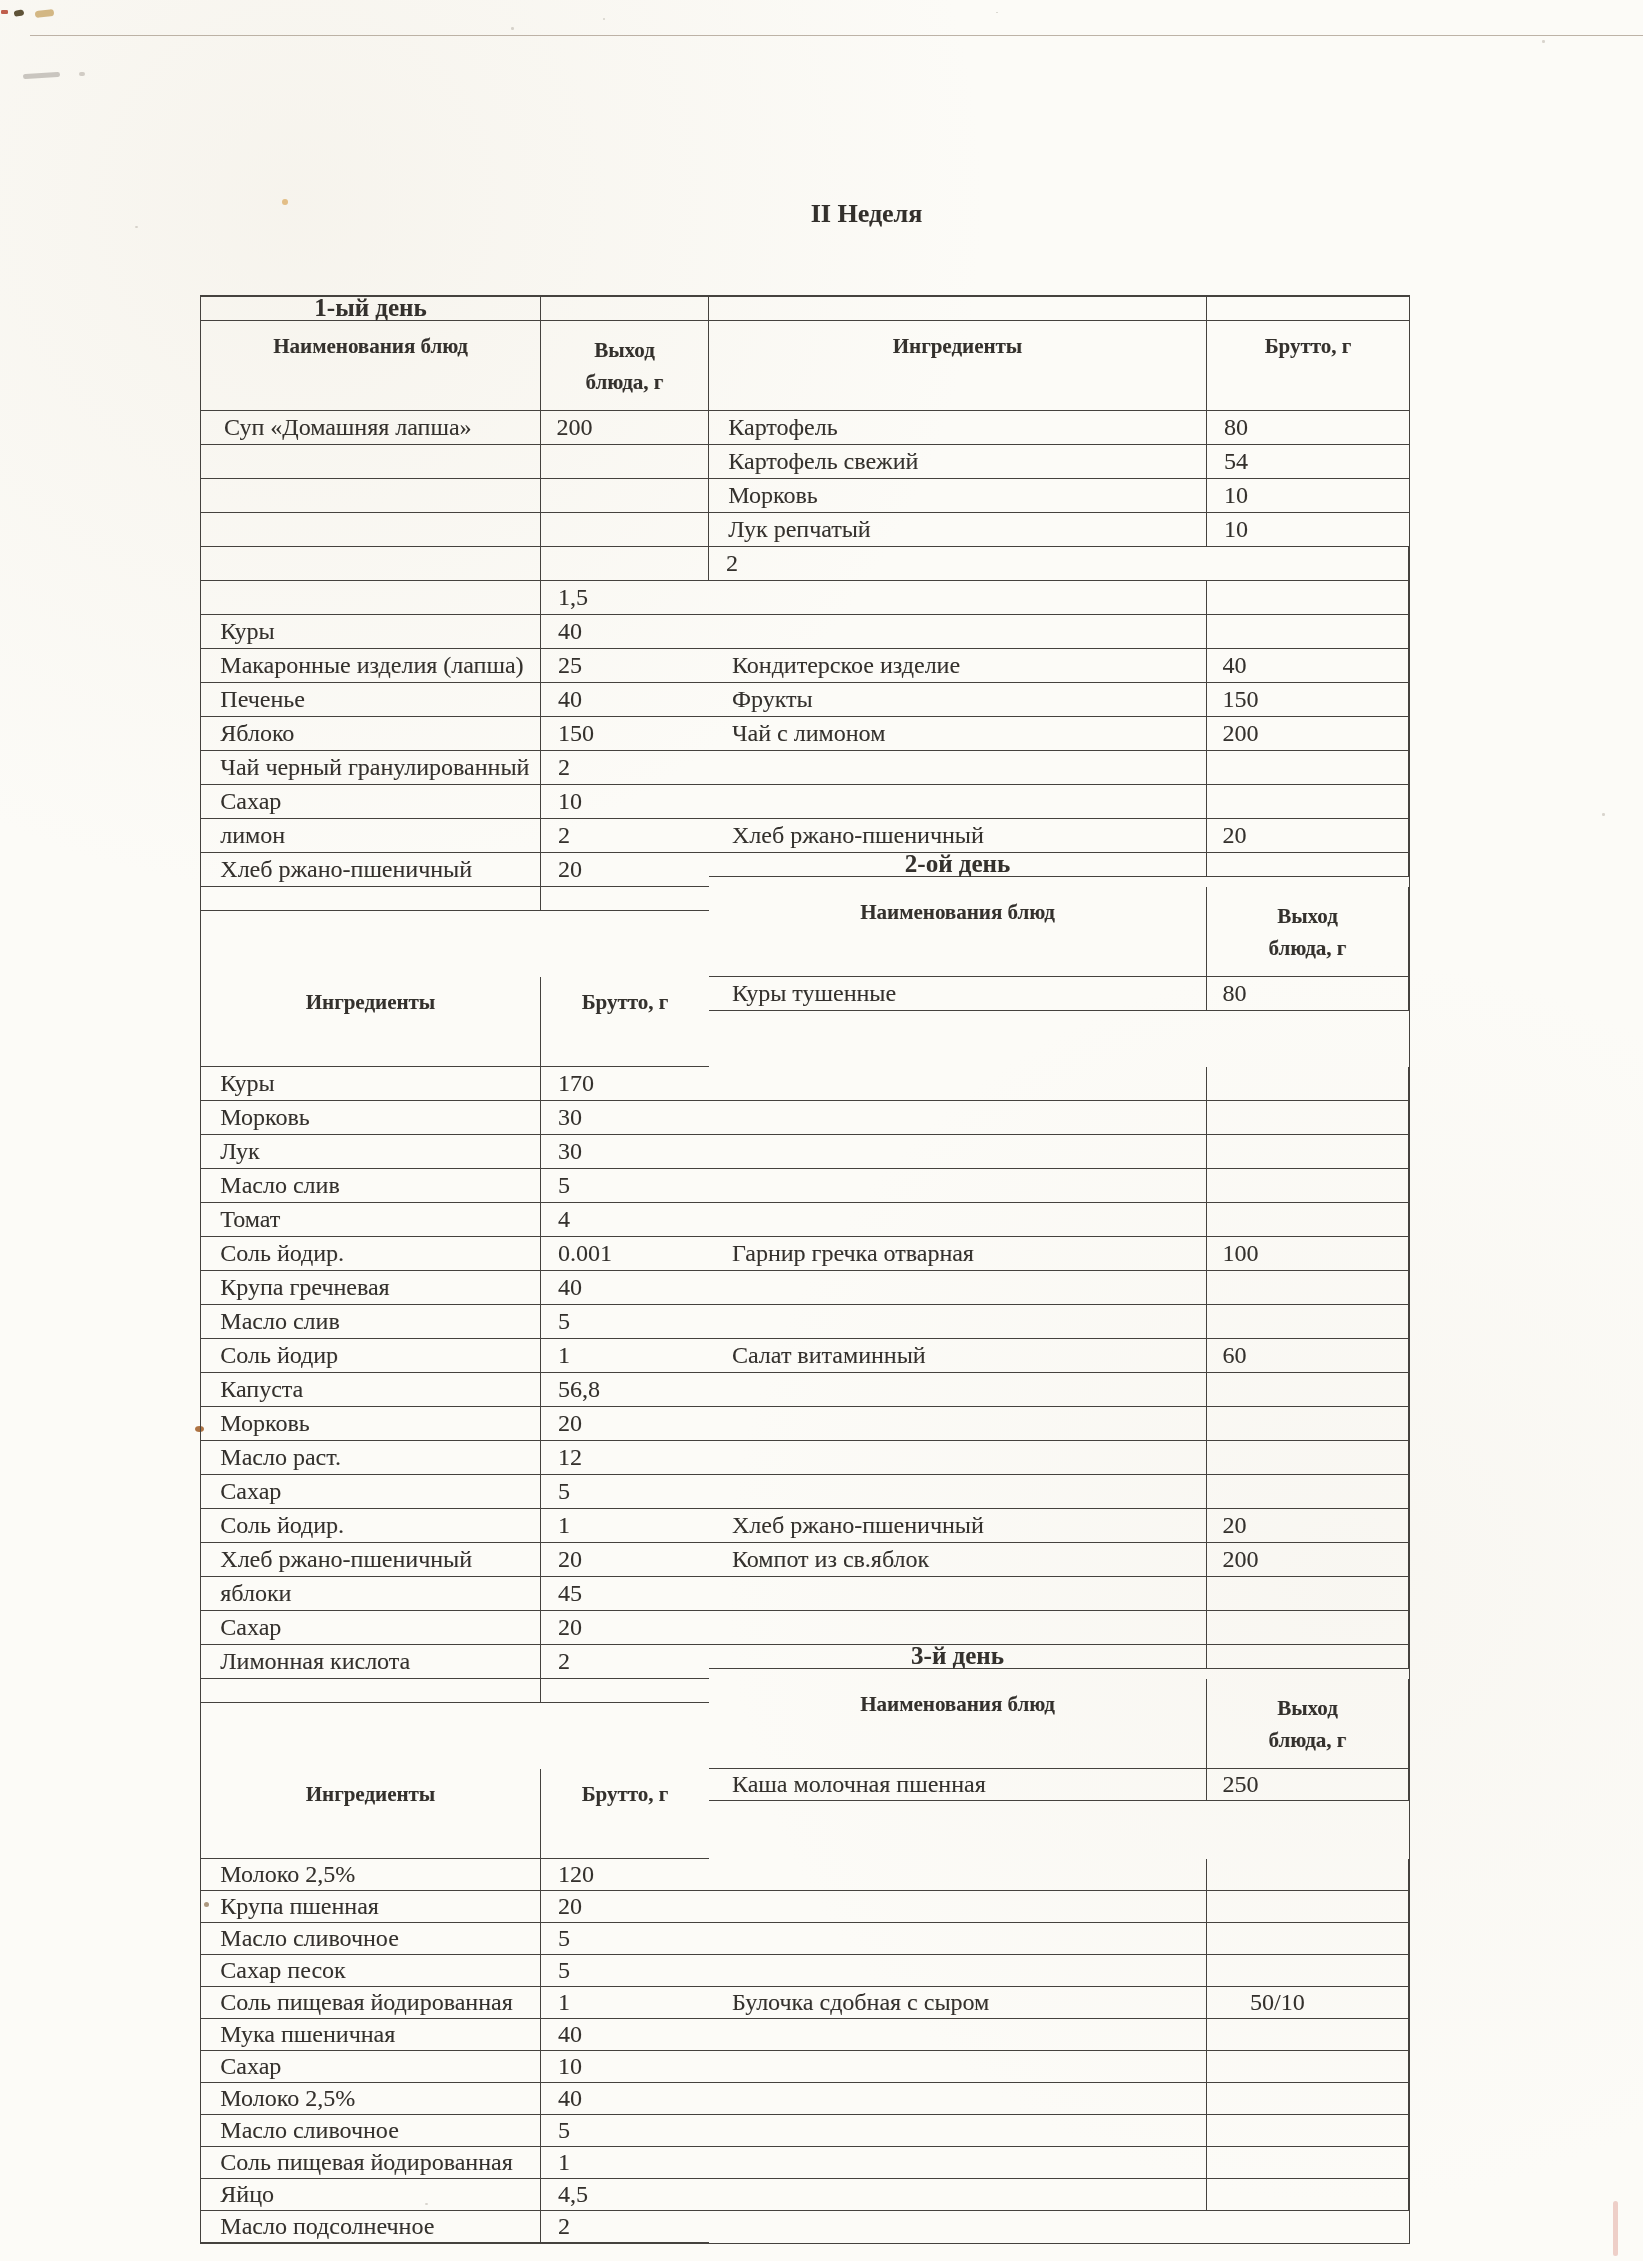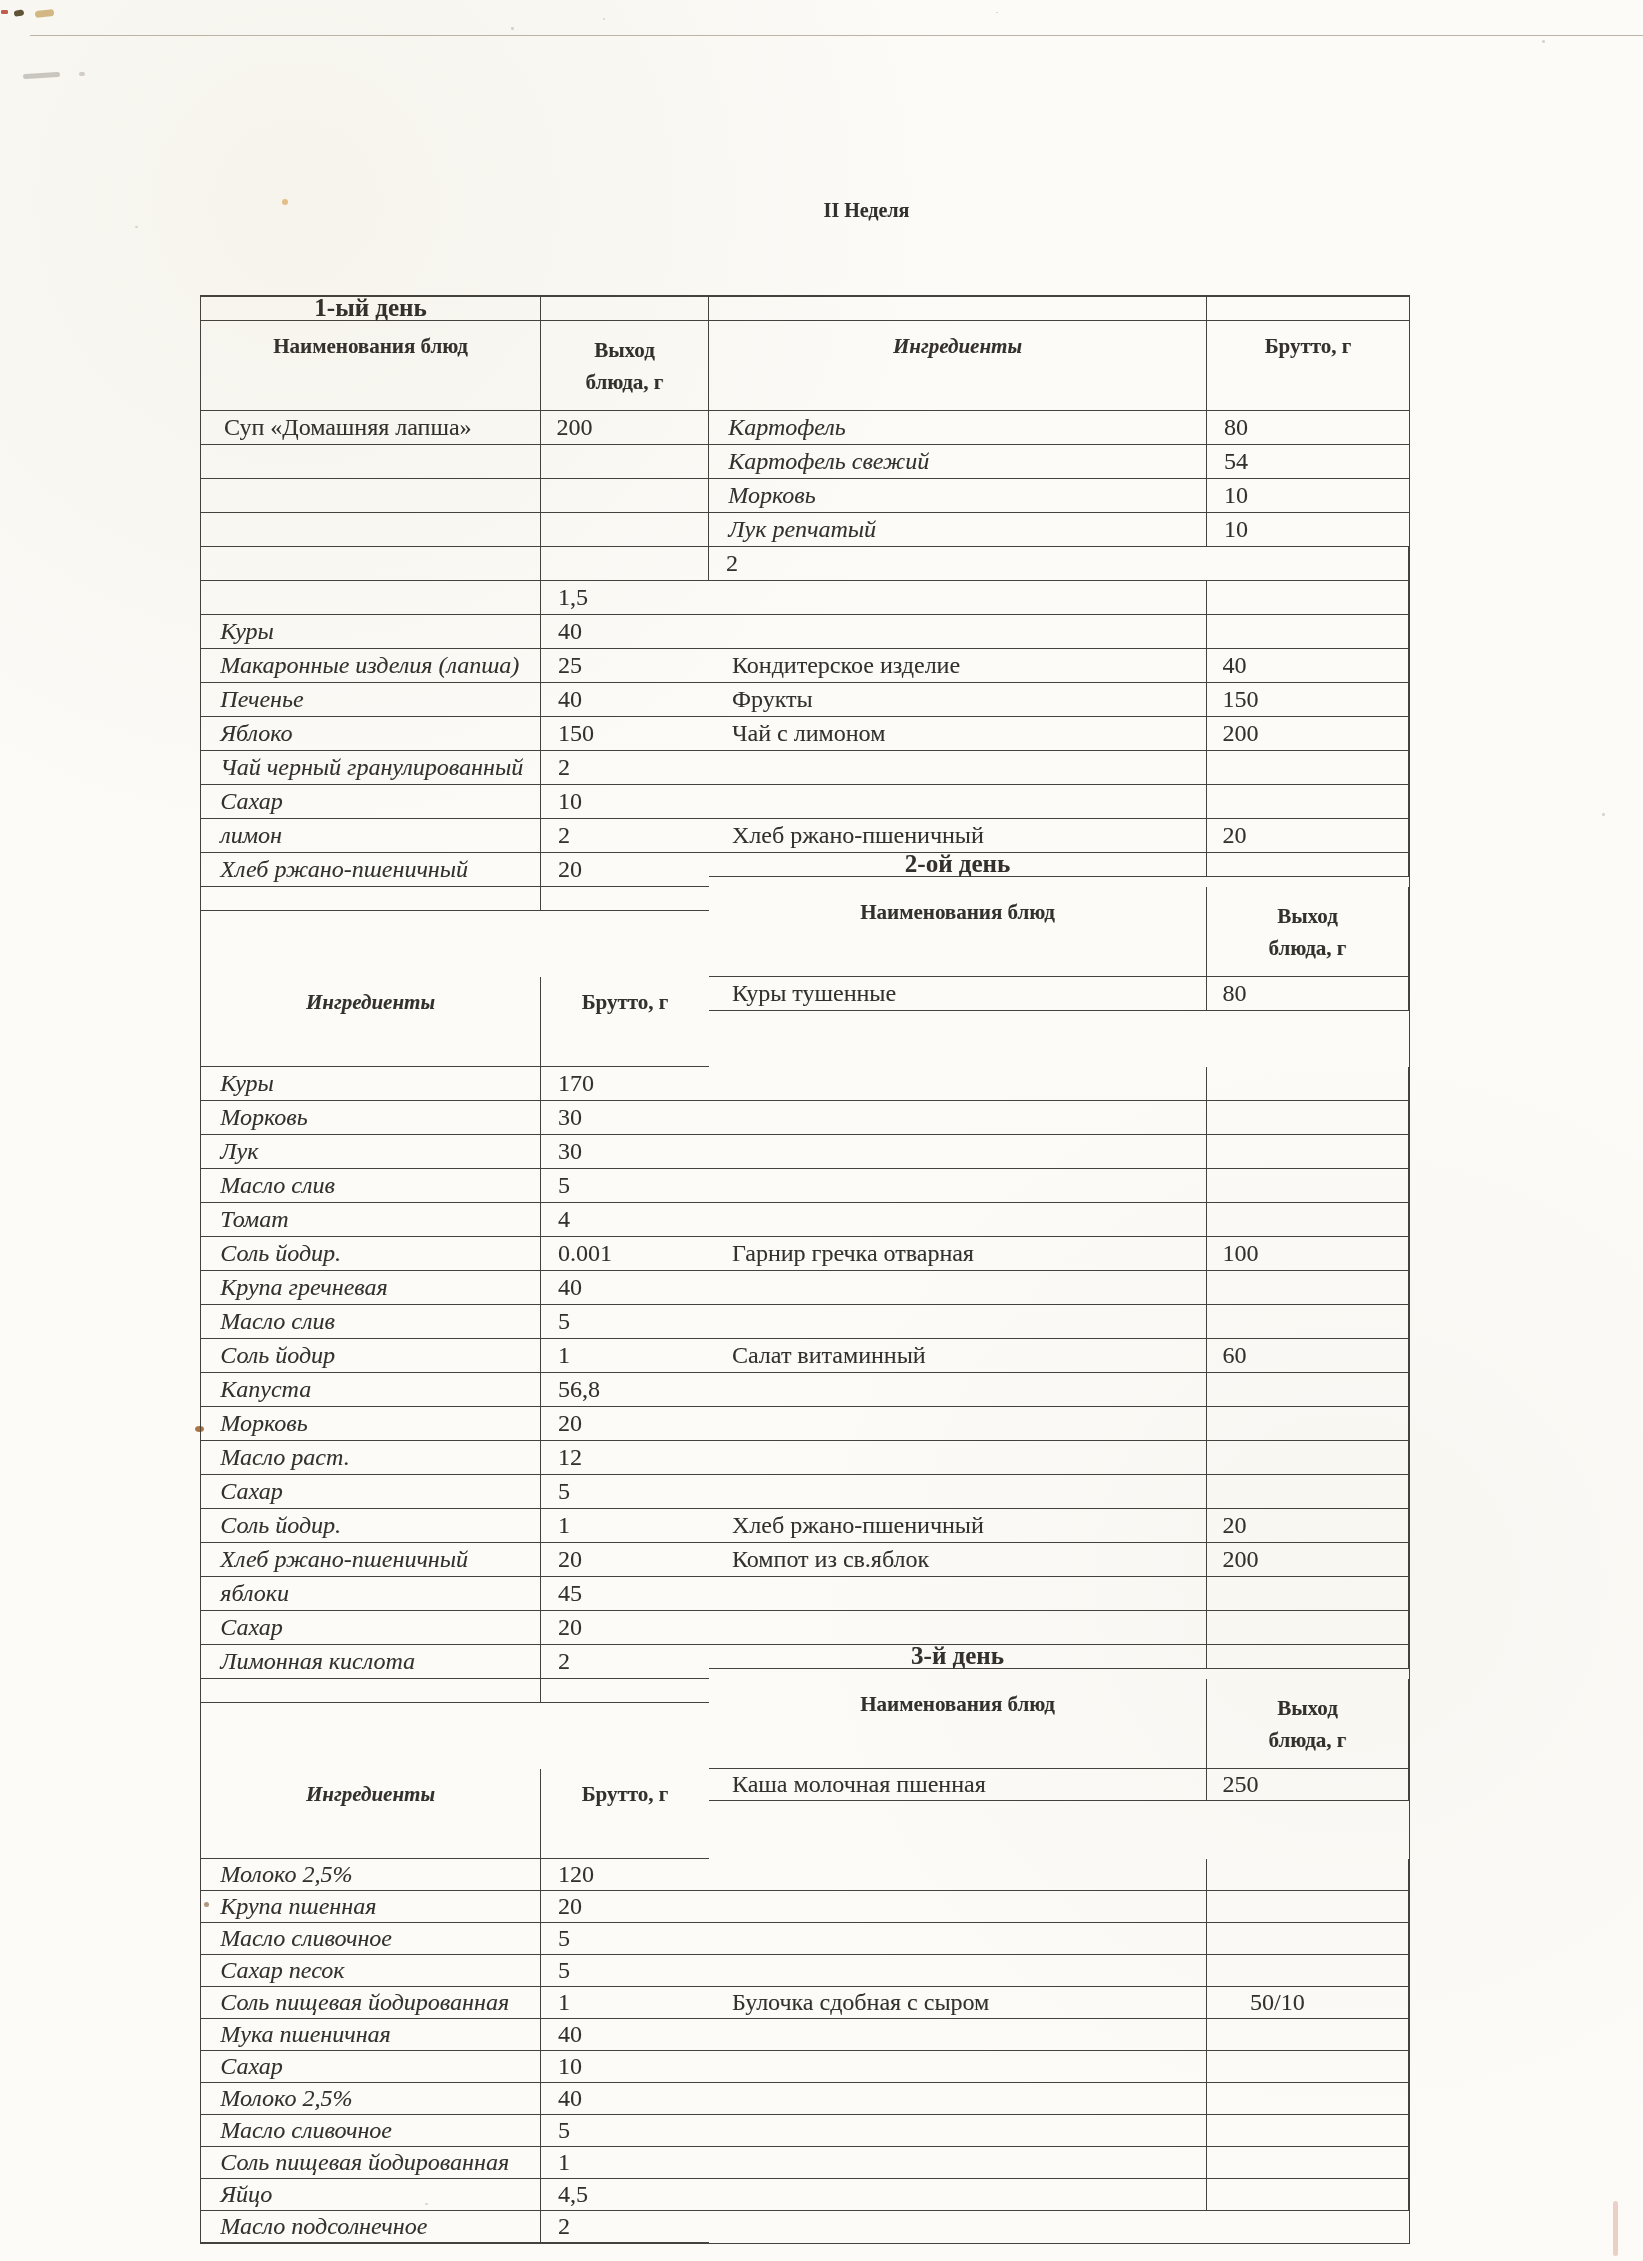--- a/index.html
+++ b/index.html
@@ -18,21 +18,21 @@
       var(--paper);
     color:var(--ink);
     overflow:hidden;
   }
 
   
   .page-title{
     position:absolute;
     left:741px; top:199px; width:251px;
     text-align:center;
-    font-size:20px; font-weight:bold;
+    font-size:26px; font-weight:bold;
     color:#33302c;
     text-shadow:0.3px 0.3px 0 rgba(60,54,48,.3);
   }
 
   
   #menu-table{
     position:absolute;
     left:200px; top:295px;
     display:grid;
     grid-template-columns:340px 168px 498px 202px;
@@ -47,21 +47,21 @@
     border-bottom:1.9px solid var(--line);
     font-size:24px;
     line-height:1.05;
     color:var(--ink);
     text-shadow:0.3px 0.3px 0 rgba(70,64,58,.25);
     white-space:nowrap;
     overflow:visible;
   }
   .col1{padding-left:23px;}
   .col2{padding-left:15.5px;}
-  .col3{padding-left:19.3px;font-style:italic;}
+  .col3{padding-left:19.3px;}
   .col4{padding-left:17px;border-right:none;}
   .indent{padding-left:43px;}
 
   .band{height:24px;font-weight:bold;font-size:25px;}
   .band.col1{justify-content:center;padding-left:0;}
 
   .head{
     height:90px;
     align-items:flex-start;
     justify-content:center;

